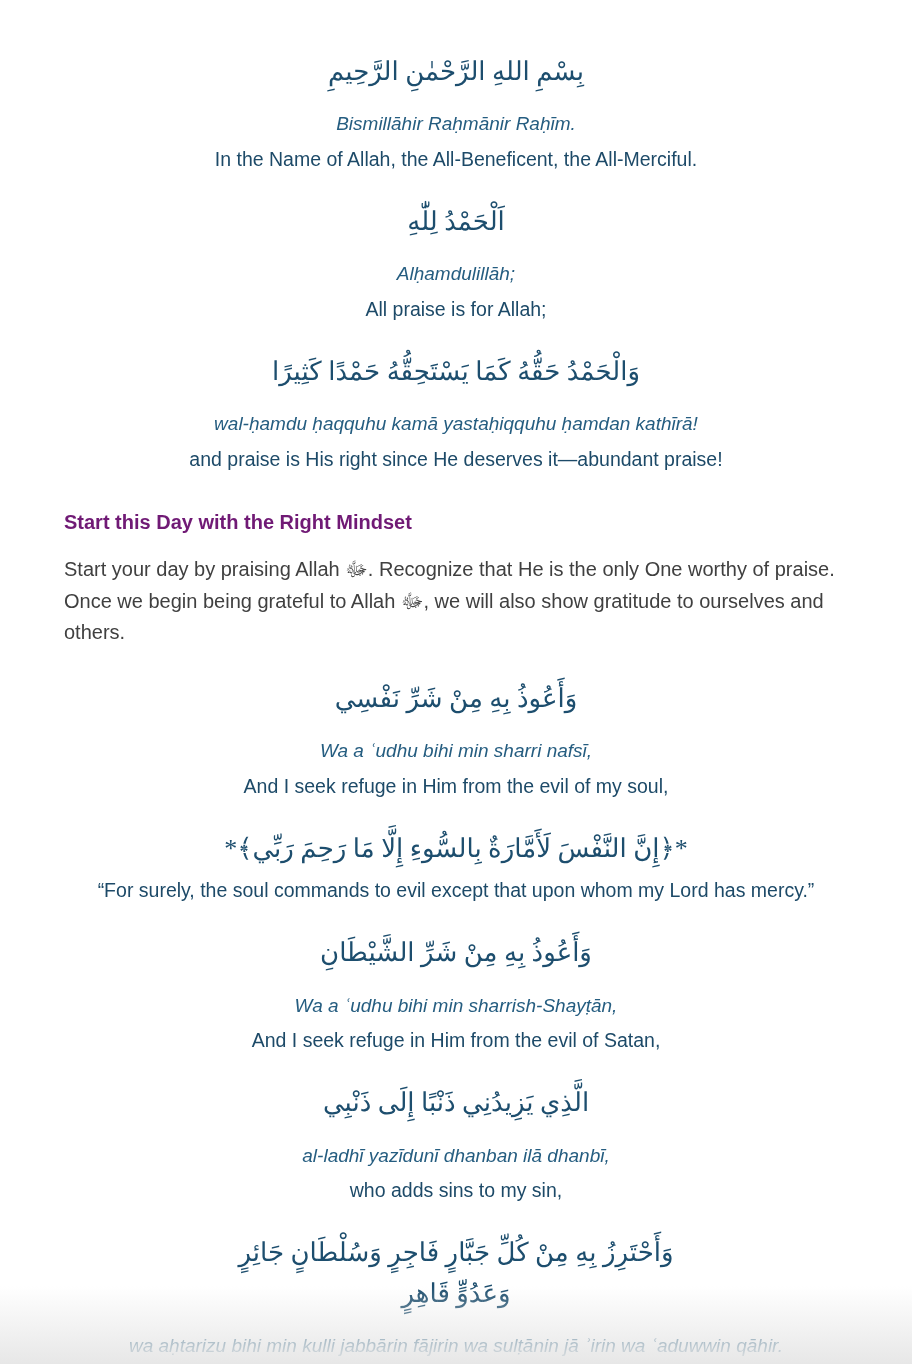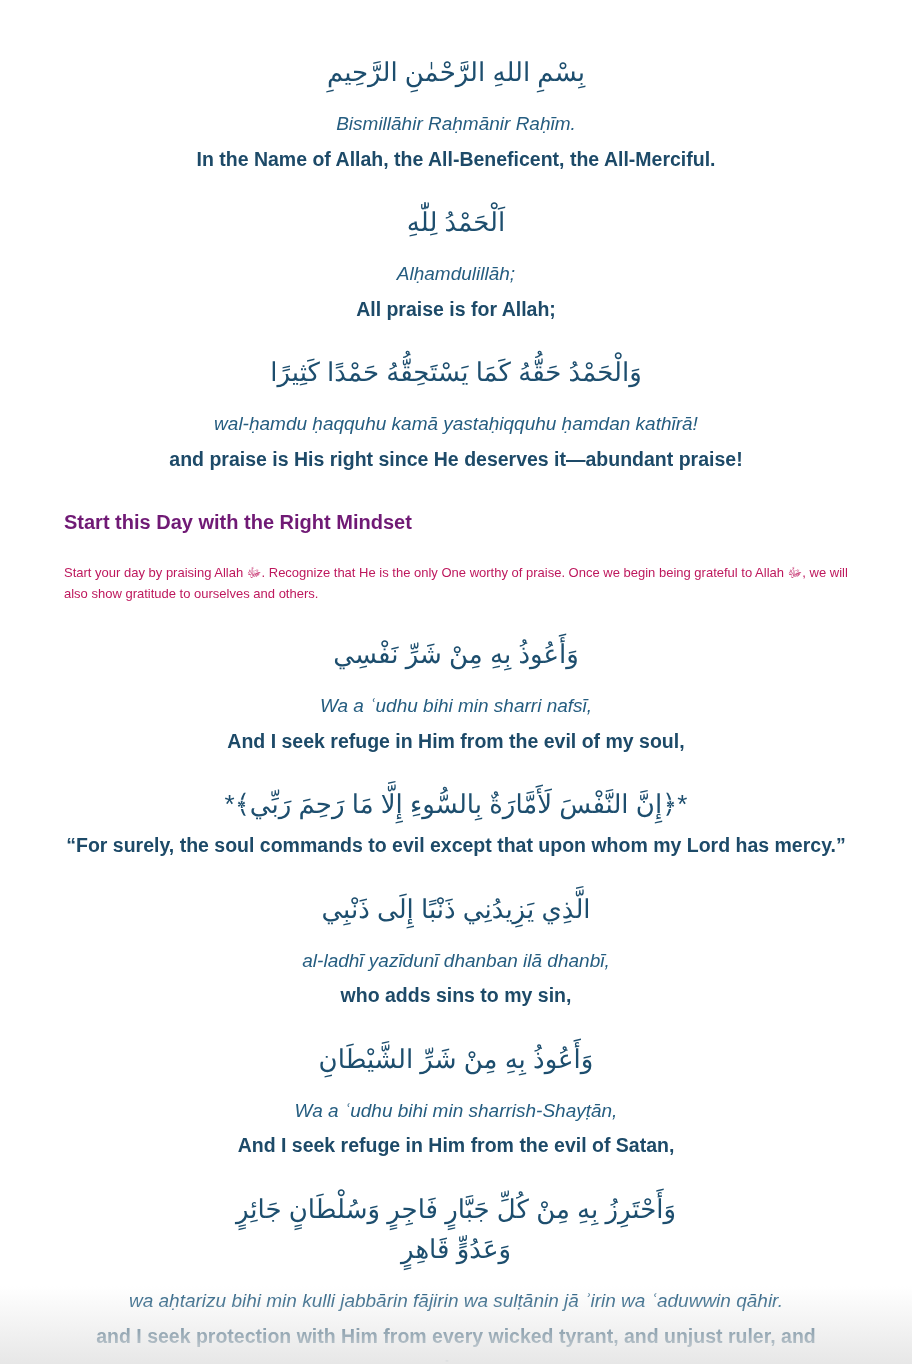--- a/index.html
+++ b/index.html
@@ -18,54 +18,54 @@
   .page {
     box-sizing: border-box;
     width: 912px;
     padding: 52px 64px 0 64px;
   }
   .verse {
     text-align: center;
     margin: 0 0 27px 0;
   }
   .arabic {
-    font-family: Liberation Sans, sans-serif;
+    font-family: Liberation Serif, serif;
     font-size: 26px;
     line-height: 1.55;
     color: #1d4e6e;
     direction: rtl;
     white-space: pre-line;
   }
   .translit {
     font-style: italic;
     font-size: 19px;
     line-height: 1.45;
     margin-top: 18px;
     color: #255d80;
   }
   .translation {
-    font-weight: bold;
+    font-weight: normal;
     font-size: 19.5px;
     line-height: 1.65;
     margin-top: 5px;
     color: #1d4a68;
   }
   .section-heading {
     text-align: left;
     font-weight: bold;
     font-size: 20px;
     color: #701a75;
     margin: 36px 0 0 0;
   }
   .body-paragraph {
     text-align: left;
-    font-size: 13px;
+    font-size: 20px;
     line-height: 1.58;
-    margin: 29px 0 30px 0;
-    color: #be185d;
+    margin: 20px 0 30px 0;
+    color: #404040;
   }
   .bottom-fade {
     position: absolute;
     left: 0;
     bottom: 0;
     width: 912px;
     height: 78px;
     background: linear-gradient(to bottom, rgba(232,232,232,0), #e7e7e7);
     pointer-events: none;
   }
@@ -102,29 +102,29 @@
     <div class="translit">Wa a ʿudhu bihi min sharri nafsī,</div>
     <div class="translation">And I seek refuge in Him from the evil of my soul,</div>
   </section>
 
   <section class="verse">
     <div class="arabic" dir="rtl" lang="ar">*﴿إِنَّ النَّفْسَ لَأَمَّارَةٌ بِالسُّوءِ إِلَّا مَا رَحِمَ رَبِّي﴾*</div>
     <div class="translation">“For surely, the soul commands to evil except that upon whom my Lord has mercy.”</div>
   </section>
 
   <section class="verse">
+    <div class="arabic" dir="rtl" lang="ar">وَأَعُوذُ بِهِ مِنْ شَرِّ الشَّيْطَانِ</div>
+    <div class="translit">Wa a ʿudhu bihi min sharrish-Shayṭān,</div>
+    <div class="translation">And I seek refuge in Him from the evil of Satan,</div>
+  </section>
+
+  <section class="verse">
     <div class="arabic" dir="rtl" lang="ar">الَّذِي يَزِيدُنِي ذَنْبًا إِلَى ذَنْبِي</div>
     <div class="translit">al-ladhī yazīdunī dhanban ilā dhanbī,</div>
     <div class="translation">who adds sins to my sin,</div>
-  </section>
-
-  <section class="verse">
-    <div class="arabic" dir="rtl" lang="ar">وَأَعُوذُ بِهِ مِنْ شَرِّ الشَّيْطَانِ</div>
-    <div class="translit">Wa a ʿudhu bihi min sharrish-Shayṭān,</div>
-    <div class="translation">And I seek refuge in Him from the evil of Satan,</div>
   </section>
 
   <section class="verse">
     <div class="arabic" dir="rtl" lang="ar">وَأَحْتَرِزُ بِهِ مِنْ كُلِّ جَبَّارٍ فَاجِرٍ وَسُلْطَانٍ جَائِرٍ
 وَعَدُوٍّ قَاهِرٍ</div>
     <div class="translit">wa aḥtarizu bihi min kulli jabbārin fājirin wa sulṭānin jā ʾirin wa ʿaduwwin qāhir.</div>
     <div class="translation">and I seek protection with Him from every wicked tyrant, and unjust ruler, and conquering enemy.</div>
   </section>
 
 </div>

